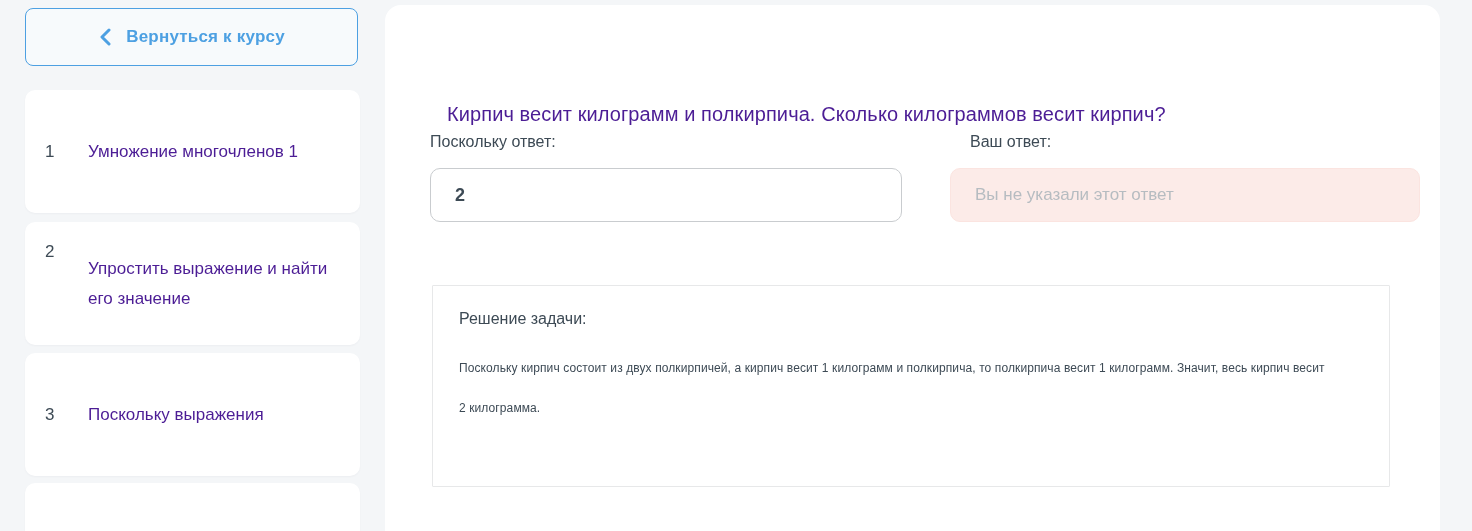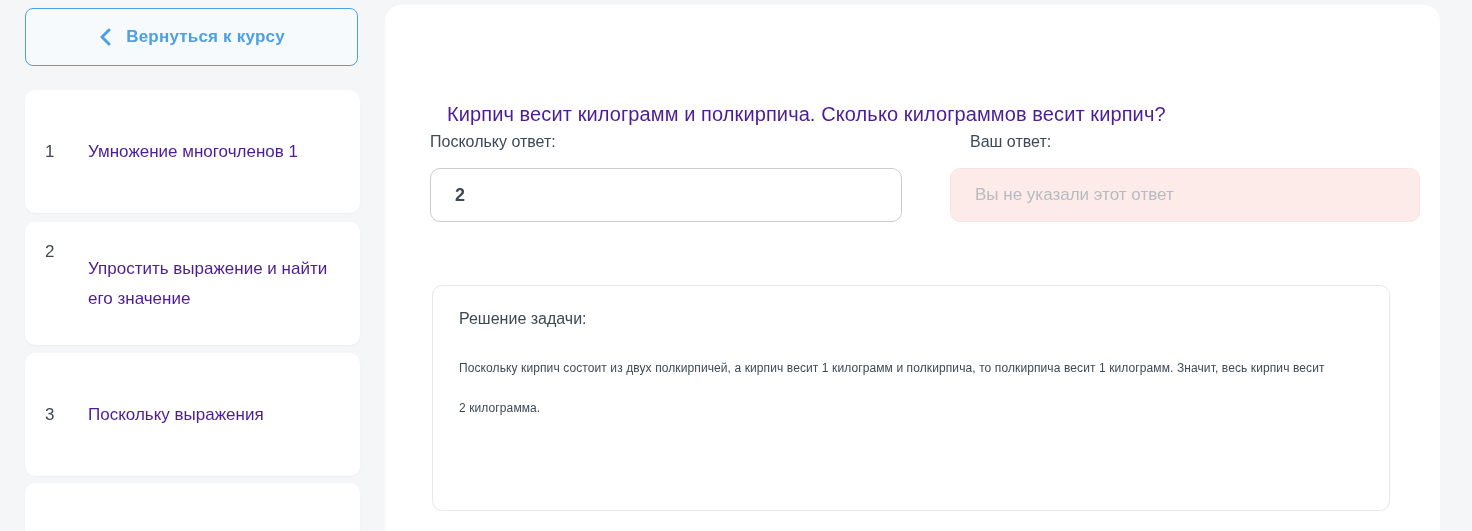--- a/index.html
+++ b/index.html
@@ -80,24 +80,24 @@
     color: #3d4a55; font-weight: bold;
   }
   .input-user {
     left: 565px; width: 470px;
     background: #fcebe8;
     border: 1px solid #fbe4e0;
     color: #b6bcc1; font-size: 17px;
   }
   .input-user::placeholder { color: #b6bcc1; opacity: 1; }
   .solution-card {
-    position: absolute; left: 47px; top: 280px; width: 958px; height: 226px;
+    position: absolute; left: 47px; top: 280px; width: 958px; height: 202px;
     background: #ffffff;
     border: 1px solid #e7e8e9;
-    border-radius: 10px;
+    border-radius: 1px;
   }
   .solution-label {
     position: absolute; left: 26px; top: 24px;
     font-size: 16px; color: #3d4a55;
   }
   .solution-text {
     position: absolute; left: 26px; top: 62px; width: 870px;
     font-size: 12px; line-height: 40px; color: #3d4a55; letter-spacing: 0.1px;
   }
 </style>

